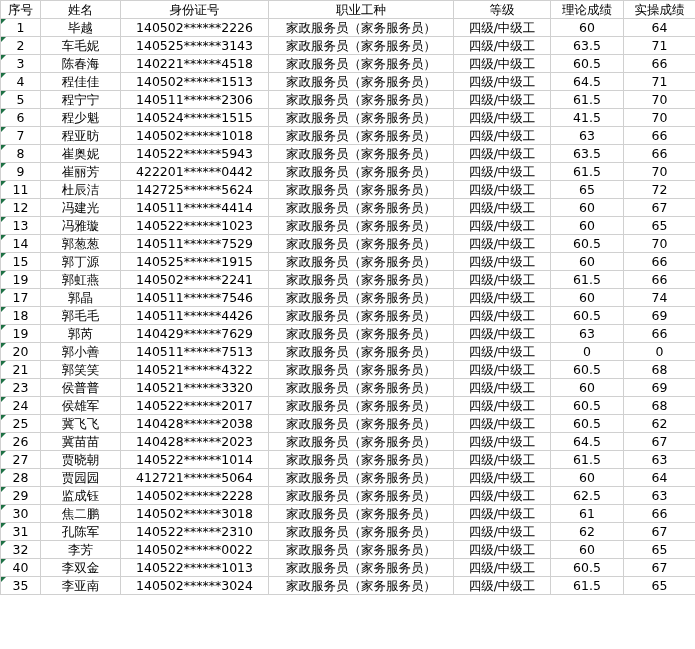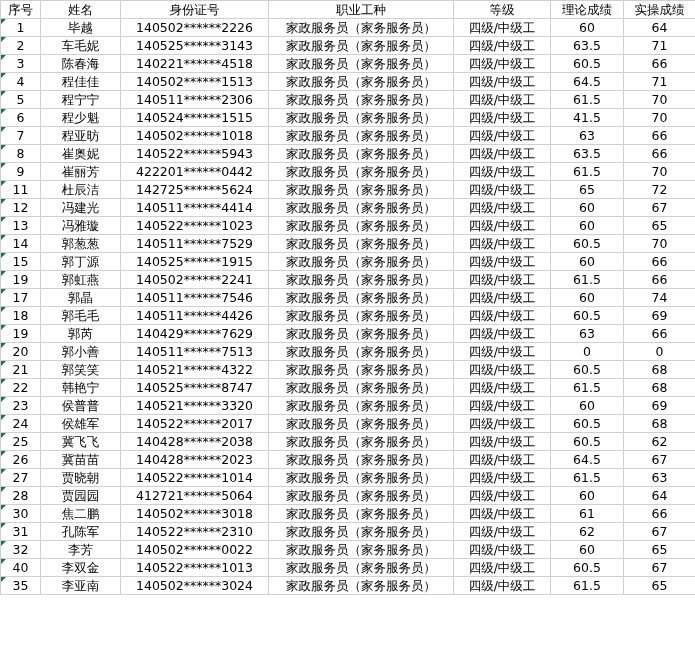--- a/index.html
+++ b/index.html
@@ -544,183 +544,183 @@
     <td>
       <span class="v">60.5</span>
     </td>
     <td>
       <span class="v">68</span>
     </td>
   </tr>
       <tr>
     <td>
       <span class="tri"></span>
-      <span class="v">22</span>
-    </td>
-    <td>
-      <span class="v">韩艳宁</span>
-    </td>
-    <td>
-      <span class="v">140525******8747</span>
+      <span class="v">23</span>
+    </td>
+    <td>
+      <span class="v">侯普普</span>
+    </td>
+    <td>
+      <span class="v">140521******3320</span>
+    </td>
+    <td>
+      <span class="v">家政服务员（家务服务员）</span>
+    </td>
+    <td>
+      <span class="v">四级/中级工</span>
+    </td>
+    <td>
+      <span class="v">60</span>
+    </td>
+    <td>
+      <span class="v">69</span>
+    </td>
+  </tr>
+      <tr>
+    <td>
+      <span class="tri"></span>
+      <span class="v">24</span>
+    </td>
+    <td>
+      <span class="v">侯雄军</span>
+    </td>
+    <td>
+      <span class="v">140522******2017</span>
+    </td>
+    <td>
+      <span class="v">家政服务员（家务服务员）</span>
+    </td>
+    <td>
+      <span class="v">四级/中级工</span>
+    </td>
+    <td>
+      <span class="v">60.5</span>
+    </td>
+    <td>
+      <span class="v">68</span>
+    </td>
+  </tr>
+      <tr>
+    <td>
+      <span class="tri"></span>
+      <span class="v">25</span>
+    </td>
+    <td>
+      <span class="v">冀飞飞</span>
+    </td>
+    <td>
+      <span class="v">140428******2038</span>
+    </td>
+    <td>
+      <span class="v">家政服务员（家务服务员）</span>
+    </td>
+    <td>
+      <span class="v">四级/中级工</span>
+    </td>
+    <td>
+      <span class="v">60.5</span>
+    </td>
+    <td>
+      <span class="v">62</span>
+    </td>
+  </tr>
+      <tr>
+    <td>
+      <span class="tri"></span>
+      <span class="v">26</span>
+    </td>
+    <td>
+      <span class="v">冀苗苗</span>
+    </td>
+    <td>
+      <span class="v">140428******2023</span>
+    </td>
+    <td>
+      <span class="v">家政服务员（家务服务员）</span>
+    </td>
+    <td>
+      <span class="v">四级/中级工</span>
+    </td>
+    <td>
+      <span class="v">64.5</span>
+    </td>
+    <td>
+      <span class="v">67</span>
+    </td>
+  </tr>
+      <tr>
+    <td>
+      <span class="tri"></span>
+      <span class="v">27</span>
+    </td>
+    <td>
+      <span class="v">贾晓朝</span>
+    </td>
+    <td>
+      <span class="v">140522******1014</span>
     </td>
     <td>
       <span class="v">家政服务员（家务服务员）</span>
     </td>
     <td>
       <span class="v">四级/中级工</span>
     </td>
     <td>
       <span class="v">61.5</span>
     </td>
     <td>
-      <span class="v">68</span>
-    </td>
-  </tr>
-      <tr>
-    <td>
-      <span class="tri"></span>
-      <span class="v">23</span>
-    </td>
-    <td>
-      <span class="v">侯普普</span>
-    </td>
-    <td>
-      <span class="v">140521******3320</span>
+      <span class="v">63</span>
+    </td>
+  </tr>
+      <tr>
+    <td>
+      <span class="tri"></span>
+      <span class="v">28</span>
+    </td>
+    <td>
+      <span class="v">贾园园</span>
+    </td>
+    <td>
+      <span class="v">412721******5064</span>
     </td>
     <td>
       <span class="v">家政服务员（家务服务员）</span>
     </td>
     <td>
       <span class="v">四级/中级工</span>
     </td>
     <td>
       <span class="v">60</span>
     </td>
     <td>
-      <span class="v">69</span>
-    </td>
-  </tr>
-      <tr>
-    <td>
-      <span class="tri"></span>
-      <span class="v">24</span>
-    </td>
-    <td>
-      <span class="v">侯雄军</span>
-    </td>
-    <td>
-      <span class="v">140522******2017</span>
-    </td>
-    <td>
-      <span class="v">家政服务员（家务服务员）</span>
-    </td>
-    <td>
-      <span class="v">四级/中级工</span>
-    </td>
-    <td>
-      <span class="v">60.5</span>
-    </td>
-    <td>
-      <span class="v">68</span>
-    </td>
-  </tr>
-      <tr>
-    <td>
-      <span class="tri"></span>
-      <span class="v">25</span>
-    </td>
-    <td>
-      <span class="v">冀飞飞</span>
-    </td>
-    <td>
-      <span class="v">140428******2038</span>
-    </td>
-    <td>
-      <span class="v">家政服务员（家务服务员）</span>
-    </td>
-    <td>
-      <span class="v">四级/中级工</span>
-    </td>
-    <td>
-      <span class="v">60.5</span>
-    </td>
-    <td>
-      <span class="v">62</span>
-    </td>
-  </tr>
-      <tr>
-    <td>
-      <span class="tri"></span>
-      <span class="v">26</span>
-    </td>
-    <td>
-      <span class="v">冀苗苗</span>
-    </td>
-    <td>
-      <span class="v">140428******2023</span>
-    </td>
-    <td>
-      <span class="v">家政服务员（家务服务员）</span>
-    </td>
-    <td>
-      <span class="v">四级/中级工</span>
-    </td>
-    <td>
-      <span class="v">64.5</span>
-    </td>
-    <td>
-      <span class="v">67</span>
-    </td>
-  </tr>
-      <tr>
-    <td>
-      <span class="tri"></span>
-      <span class="v">27</span>
-    </td>
-    <td>
-      <span class="v">贾晓朝</span>
-    </td>
-    <td>
-      <span class="v">140522******1014</span>
-    </td>
-    <td>
-      <span class="v">家政服务员（家务服务员）</span>
-    </td>
-    <td>
-      <span class="v">四级/中级工</span>
-    </td>
-    <td>
-      <span class="v">61.5</span>
+      <span class="v">64</span>
+    </td>
+  </tr>
+      <tr>
+    <td>
+      <span class="tri"></span>
+      <span class="v">29</span>
+    </td>
+    <td>
+      <span class="v">监成钰</span>
+    </td>
+    <td>
+      <span class="v">140502******2228</span>
+    </td>
+    <td>
+      <span class="v">家政服务员（家务服务员）</span>
+    </td>
+    <td>
+      <span class="v">四级/中级工</span>
+    </td>
+    <td>
+      <span class="v">62.5</span>
     </td>
     <td>
       <span class="v">63</span>
-    </td>
-  </tr>
-      <tr>
-    <td>
-      <span class="tri"></span>
-      <span class="v">28</span>
-    </td>
-    <td>
-      <span class="v">贾园园</span>
-    </td>
-    <td>
-      <span class="v">412721******5064</span>
-    </td>
-    <td>
-      <span class="v">家政服务员（家务服务员）</span>
-    </td>
-    <td>
-      <span class="v">四级/中级工</span>
-    </td>
-    <td>
-      <span class="v">60</span>
-    </td>
-    <td>
-      <span class="v">64</span>
     </td>
   </tr>
       <tr>
     <td>
       <span class="tri"></span>
       <span class="v">30</span>
     </td>
     <td>
       <span class="v">焦二鹏</span>
     </td>

